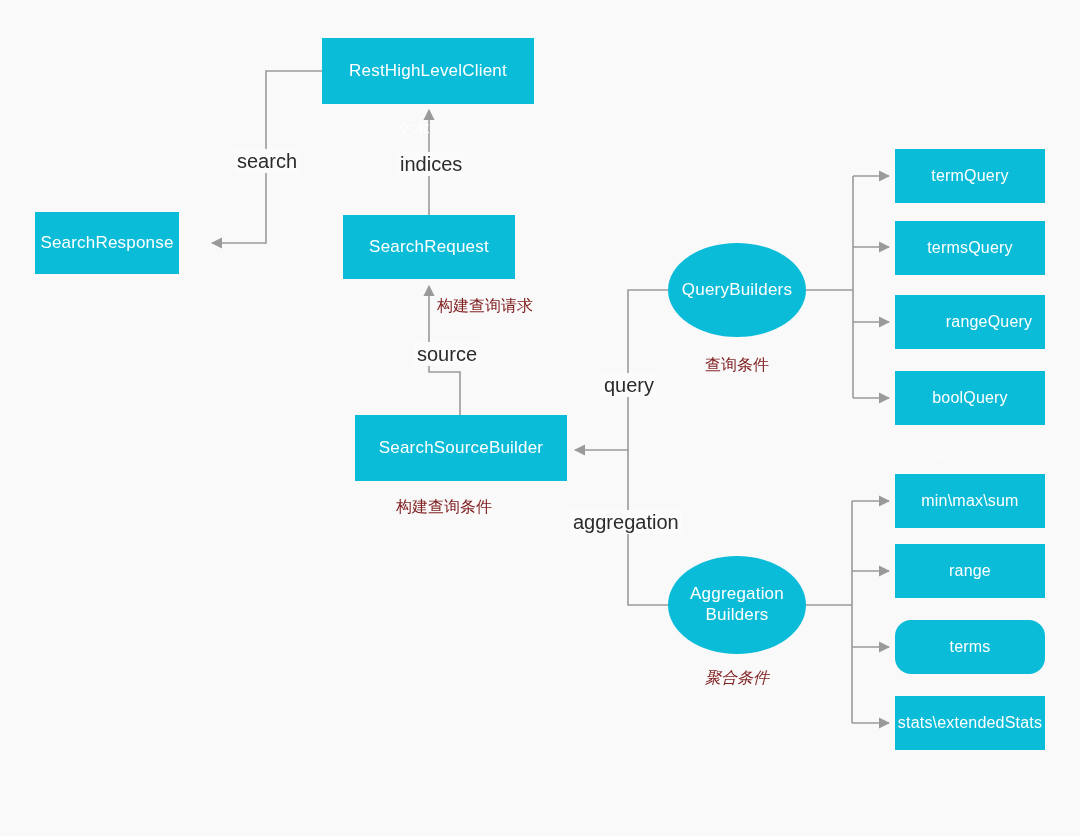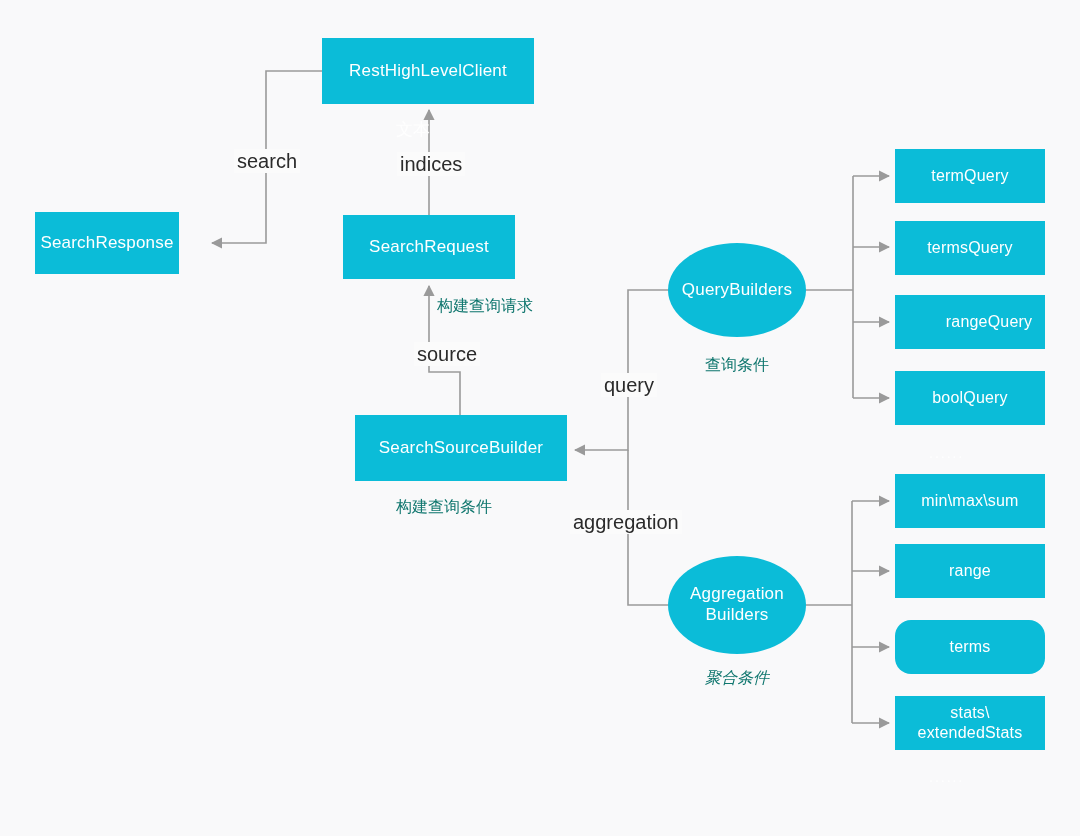--- a/index.html
+++ b/index.html
@@ -49,21 +49,21 @@
     position: absolute;
     background: #fbfbfb;
     color: #2b2b2b;
     font-size: 20px;
     line-height: 1;
     padding: 2px 3px;
     white-space: nowrap;
   }
   .caption {
     position: absolute;
-    color: #0f766e;
+    color: #7f1d1d;
     font-size: 16px;
     line-height: 1;
     white-space: nowrap;
     background: transparent;
   }
   .watermark {
     position: absolute;
     color: #ffffff;
     font-size: 17px;
     line-height: 1;
@@ -155,21 +155,21 @@
 
   <div class="node small" style="left:895px; top:474px; width:150px; height:54px;">
     <span>min\max\sum</span>
   </div>
   <div class="node small" style="left:895px; top:544px; width:150px; height:54px;">
     <span>range</span>
   </div>
   <div class="node small" style="left:895px; top:620px; width:150px; height:54px;border-radius:16px;">
     <span>terms</span>
   </div>
-  <div class="node small" style="left:895px; top:696px; width:150px; height:54px; flex-direction:column;">
+  <div class="node small" style="left:895px; top:696px; width:150px; height:54px; ">
     <span>stats\</span>
     <span>extendedStats</span>
   </div>
 
   <div class="edge-label" style="left:234px; top:149px;">search</div>
   <div class="edge-label" style="left:397px; top:152px;">indices</div>
   <div class="edge-label" style="left:414px; top:342px;">source</div>
   <div class="edge-label" style="left:601px; top:373px;">query</div>
   <div class="edge-label" style="left:570px; top:510px;">aggregation</div>
 

